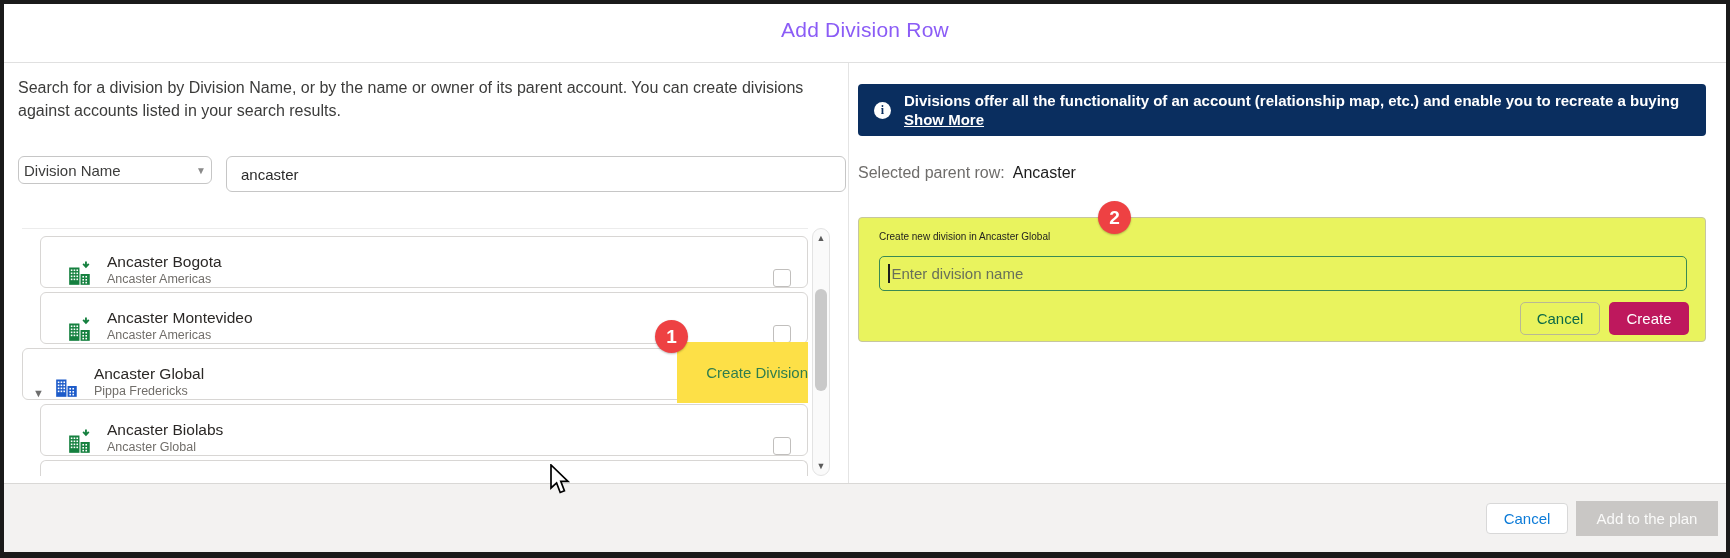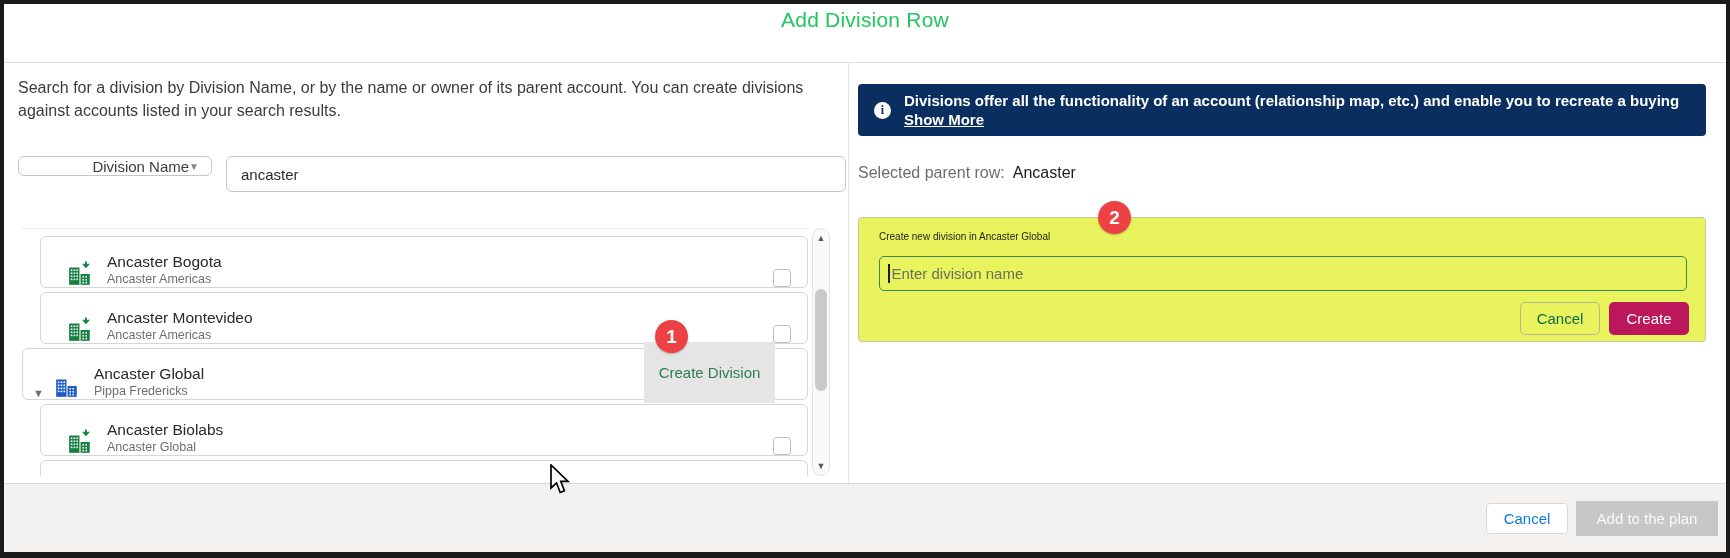--- a/index.html
+++ b/index.html
@@ -2,31 +2,31 @@
 <html><head>
 <meta charset="utf-8">
 <style>
   * { margin:0; padding:0; box-sizing:border-box; }
   html,body { width:1730px; height:558px; }
   body { font-family:"Liberation Sans", sans-serif; background:#555; }
   .frame { position:relative; width:1730px; height:558px; background:#1a1a1a; overflow:hidden; }
   .surface { position:absolute; left:4px; top:4px; width:1722px; height:548px; background:#ffffff; }
 
   
-  .title { position:absolute; left:4px; top:8px; width:1722px; text-align:center;
-           font-size:21px; color:#22c55e; font-weight:500; letter-spacing:.2px; }
+  .title { position:absolute; left:4px; top:18px; width:1722px; text-align:center;
+           font-size:21px; color:#8b5cf6; font-weight:500; letter-spacing:.2px; }
   .hdivider { position:absolute; left:4px; top:62px; width:1722px; height:1px; background:#e0e0e0; }
   .vdivider { position:absolute; left:848px; top:63px; width:1px; height:420px; background:#e4e4e4; }
 
   
   .intro { position:absolute; left:18px; top:76px; width:808px; font-size:16px;
            line-height:23px; color:#3c3c3b; }
-  .dropdown { position:absolute; left:18px; top:156px; width:194px; height:20px;
+  .dropdown { position:absolute; left:18px; top:156px; width:194px; height:28px;
               border:1px solid #c6c6c6; border-radius:6px; background:#fff;
-              display:flex; align-items:center; padding:0 12px; cursor:pointer;text-align:right; }
+              display:flex; align-items:center; padding:0 5px; cursor:pointer; }
   .dropdown .dd-label { font-size:15px; color:#3c3c3b; flex:1; }
   .dd-caret { font-size:10px; color:#8a8a8a; }
   .search-box { position:absolute; left:226px; top:156px; width:620px; height:36px;
                 border:1px solid #c6c6c6; border-radius:6px; background:#fff;
                 font-size:15px; color:#2b2b2b; padding:0 14px; outline:none;
                 font-family:"Liberation Sans", sans-serif; }
   .adv-link { position:absolute; left:560px; top:198px; width:286px; text-align:right;
               font-size:15px; color:#0c7bd8; cursor:pointer; }
 
   
@@ -36,22 +36,22 @@
           border:1px solid #d8d6d4; border-radius:6px; display:flex; align-items:flex-end;
           padding-left:26px; }
   .card.parent { left:0; padding-left:10px; }
   .card.partial { height:34px; border-bottom:none; border-radius:6px 6px 0 0; }
   .row-caret { font-size:11px; color:#6e6e6e; margin-right:10px; cursor:pointer; }
   .b-icon { width:26px; height:26px; flex:0 0 26px; margin-right:14px; }
   .row-text .nm { font-size:15.5px; color:#2b2826; line-height:19px; }
   .row-text .sub { font-size:12.5px; color:#716e6a; line-height:16px; }
   .checkbox { width:18px; height:18px; border:1px solid #c1bfbd; border-radius:3px;
               background:#fff; margin-left:auto; margin-right:16px; cursor:pointer; }
-  .hl-zone { position:absolute; left:622px; top:113px; width:131px; height:61px;
-             background:#e5e5e5; z-index:2; display:flex; align-items:center; justify-content:center; }
+  .hl-zone { position:absolute; left:655px; top:113px; width:131px; height:61px;
+             background:#fde047; z-index:2; display:flex; align-items:center; justify-content:flex-end; }
   .hl-zone .cd-link { font-size:15px; color:#2f7d4e; cursor:pointer; }
 
   
   .sbar { position:absolute; left:812px; top:228px; width:18px; height:248px;
           background:#fafafa; border:1px solid #e3e3e3; border-radius:9px; }
   .sbtn { position:absolute; left:0; width:16px; height:18px; display:flex;
           align-items:center; justify-content:center; font-size:9px; color:#5a5a5a; cursor:pointer; }
   .sbtn.up { top:0; } .sbtn.down { bottom:0; }
   .sthumb { position:absolute; left:2px; top:60px; width:12px; height:102px;
             background:#c9c9c9; border-radius:6px; cursor:grab; }

